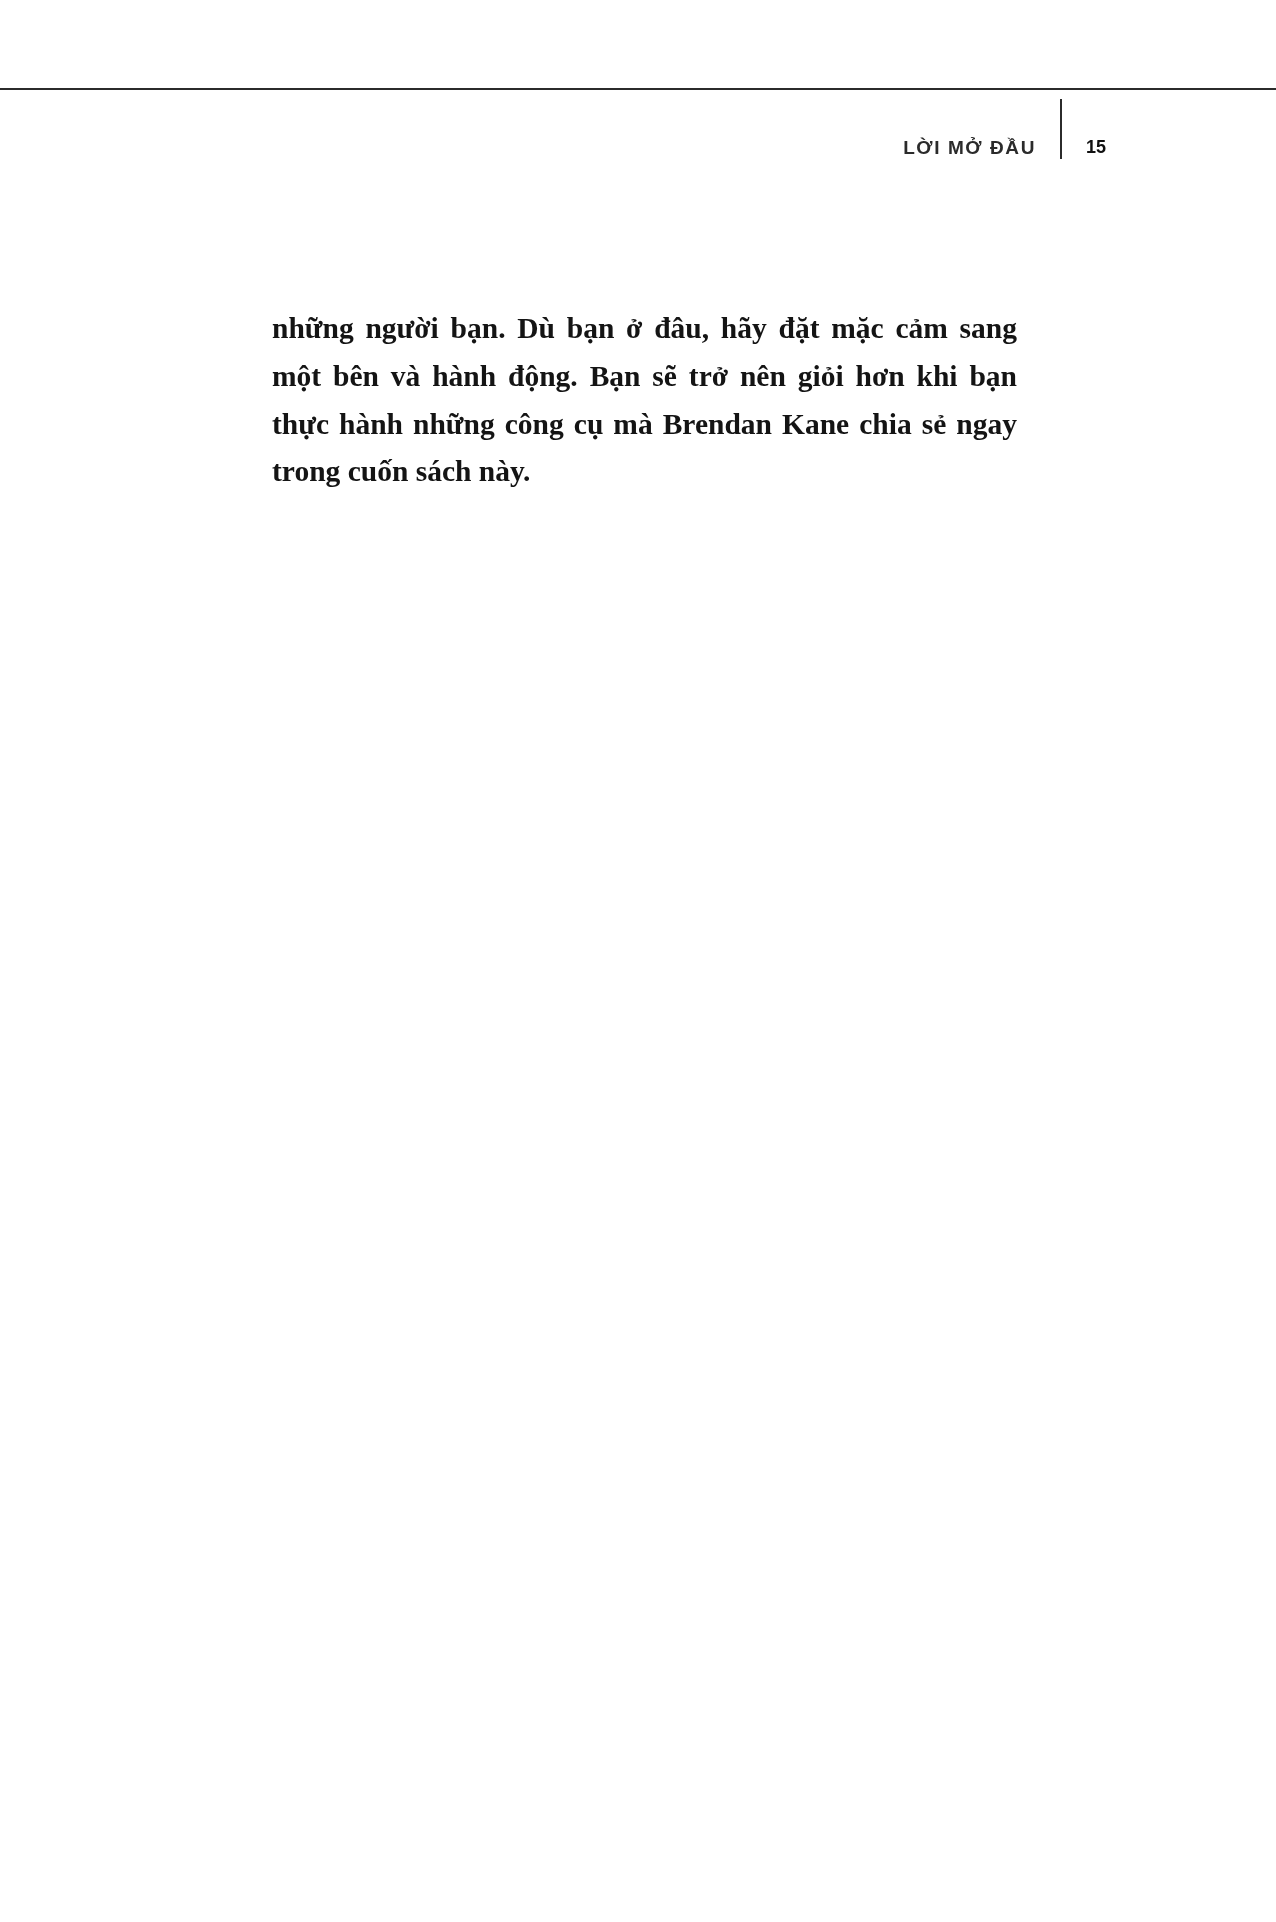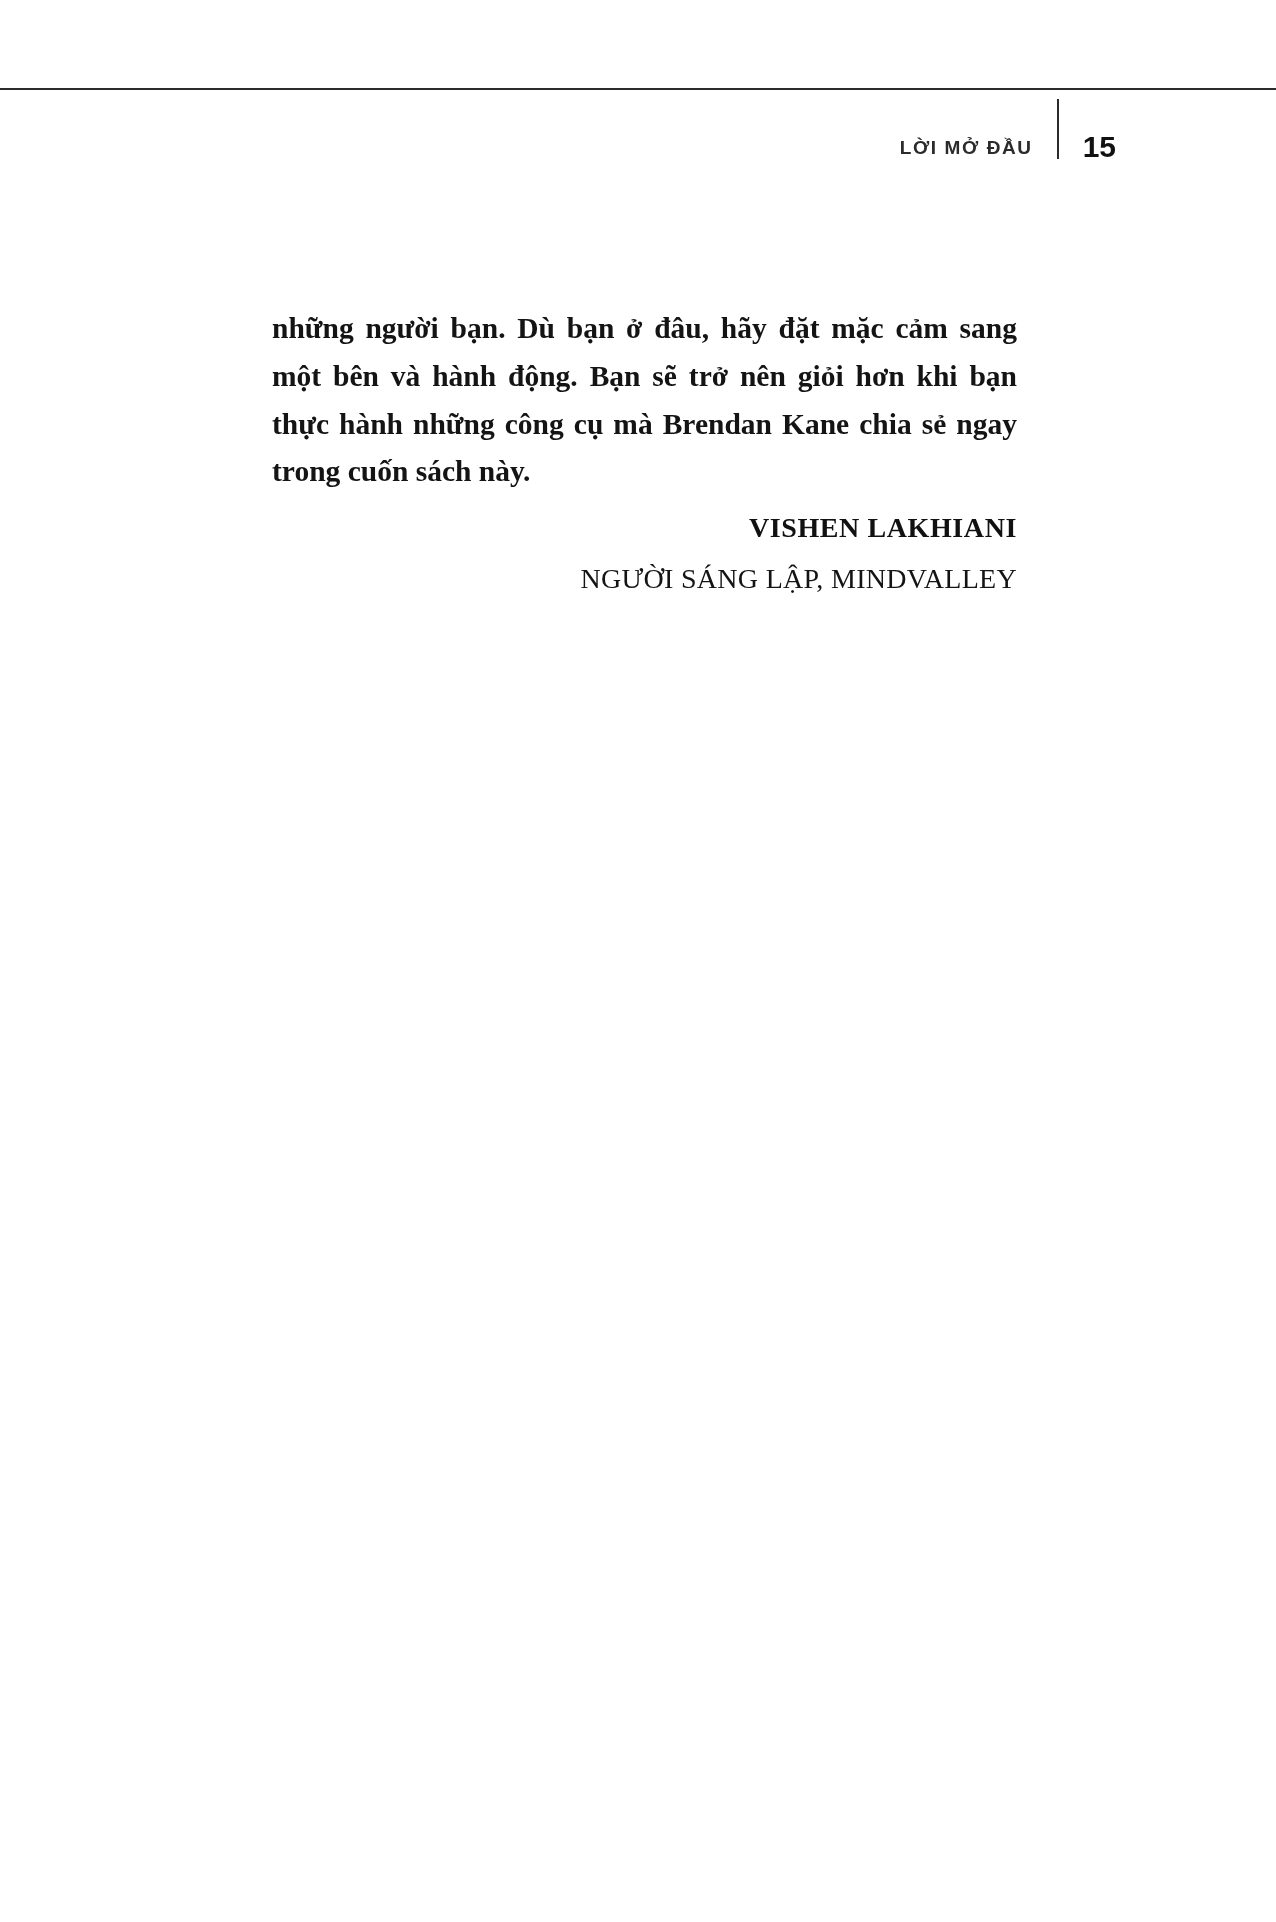--- a/index.html
+++ b/index.html
@@ -58,21 +58,21 @@
     width: 2px;
     height: 60px;
     background: #2b2b2b;
     margin: 0 24px;
     position: relative;
     top: -18px;
   }
 
   .page-number {
     font-family: "Liberation Sans", sans-serif;
-    font-size: 30px;
+    font-size: 18px;
     font-weight: 700;
     color: #111111;
     line-height: 1;
     min-width: 30px;
   }
 
   
   .text-block {
     position: absolute;
     left: 272px;
@@ -131,18 +131,14 @@
   <div class="running-head">
     <span class="running-head-title">LỜI MỞ ĐẦU</span>
     <span class="running-head-divider"></span>
     <span class="page-number">15</span>
   </div>
 
   <div class="text-block">
     <p class="body-paragraph">những người bạn. Dù bạn ở đâu, hãy đặt mặc cảm sang một bên và hành động. Bạn sẽ trở nên giỏi hơn khi bạn thực hành những công cụ mà Brendan Kane chia sẻ ngay trong cuốn sách này.</p>
   </div>
 
-  <div class="attribution">
-    <p class="attribution-name">VISHEN LAKHIANI</p>
-    <p class="attribution-role">NGƯỜI SÁNG LẬP, MINDVALLEY</p>
-  </div>
 
 </div>
 
 </body></html>

